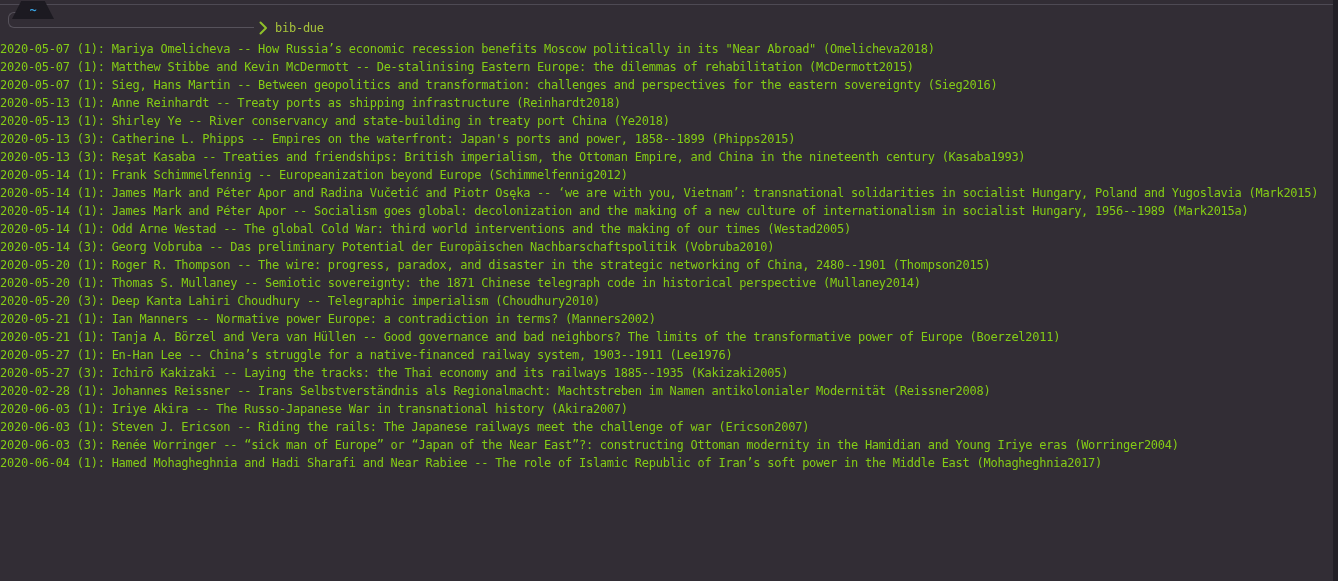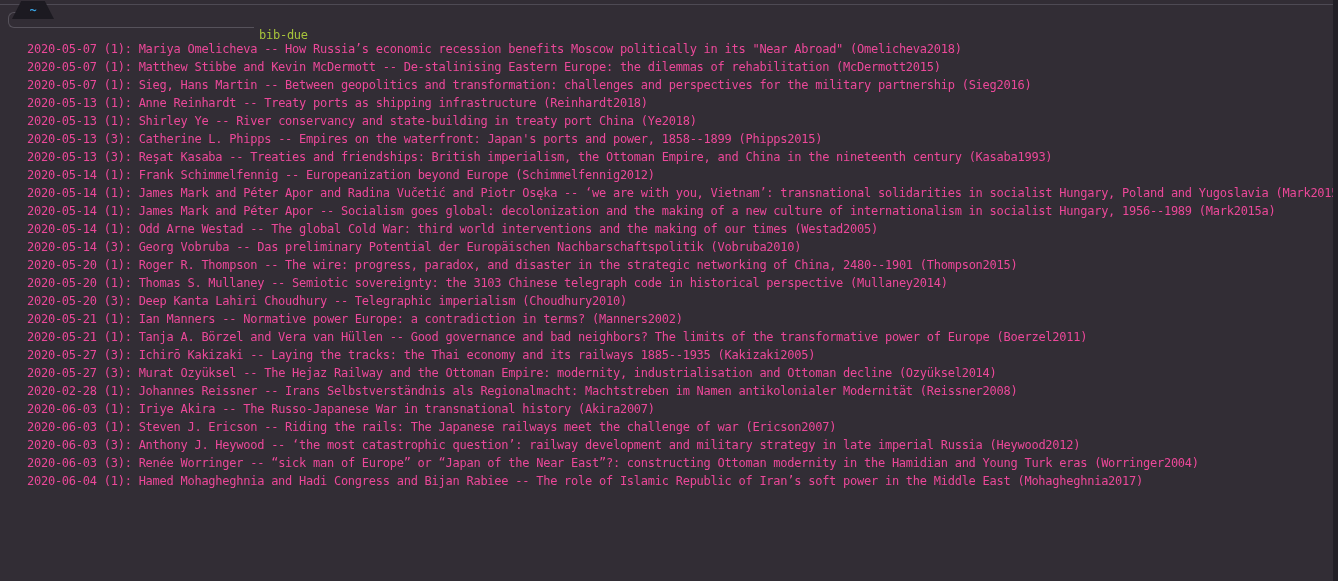--- a/index.html
+++ b/index.html
@@ -38,32 +38,32 @@
     border-top-left-radius:6px;
   }
   .frame-bottom {
     position:absolute; left:8px; top:19px; width:246px; height:9px;
     border-left:1px solid #56525b; border-bottom:1px solid #56525b;
     border-bottom-left-radius:6px;
   }
 
   .prompt-row {
     position:absolute; left:259px; top:19px; height:17px;
-    display:flex; align-items:center; gap:7px;flex-direction:column;
+    display:flex; align-items:center; gap:7px;
   }
   .chevron { display:block; }
   .cmd { color:#a6c23b; letter-spacing:-0.25px; }
 
   
   .output {
     position:absolute; left:0; top:40px; right:5px; bottom:0;
     overflow:hidden;
   }
   .line {
-    height:18px; white-space:pre; color:#ec4899;padding-left:27px;
+    height:18px; white-space:pre; color:#84cc16;
   }
 
   
   .scrollbar {
     position:absolute; right:0; top:0; bottom:0; width:5px;
     background:#221f26;
   }
 </style>
 </head>
 <body>
@@ -82,40 +82,39 @@
   <div class="prompt-row">
     <svg class="chevron" width="9" height="14" viewBox="0 0 9 14">
       <polyline points="1.5,1.5 7,7 1.5,12.5" fill="none" stroke="#8fc029" stroke-width="2" stroke-linecap="round" stroke-linejoin="round"></polyline>
     </svg>
     <span class="cmd">bib-due</span>
   </div>
 
   <div class="output">
       <div class="line"><span>2020-05-07</span> (<span>1</span>): <span>Mariya Omelicheva</span> -- <span>How Russia’s economic recession benefits Moscow politically in its "Near Abroad"</span> (<span>Omelicheva2018</span>)</div>
       <div class="line"><span>2020-05-07</span> (<span>1</span>): <span>Matthew Stibbe and Kevin McDermott</span> -- <span>De-stalinising Eastern Europe: the dilemmas of rehabilitation</span> (<span>McDermott2015</span>)</div>
-      <div class="line"><span>2020-05-07</span> (<span>1</span>): <span>Sieg, Hans Martin</span> -- <span>Between geopolitics and transformation: challenges and perspectives for the military partnership</span> (<span>Sieg2016</span>)</div>
+      <div class="line"><span>2020-05-07</span> (<span>1</span>): <span>Sieg, Hans Martin</span> -- <span>Between geopolitics and transformation: challenges and perspectives for the eastern sovereignty</span> (<span>Sieg2016</span>)</div>
       <div class="line"><span>2020-05-13</span> (<span>1</span>): <span>Anne Reinhardt</span> -- <span>Treaty ports as shipping infrastructure</span> (<span>Reinhardt2018</span>)</div>
       <div class="line"><span>2020-05-13</span> (<span>1</span>): <span>Shirley Ye</span> -- <span>River conservancy and state-building in treaty port China</span> (<span>Ye2018</span>)</div>
       <div class="line"><span>2020-05-13</span> (<span>3</span>): <span>Catherine L. Phipps</span> -- <span>Empires on the waterfront: Japan's ports and power, 1858--1899</span> (<span>Phipps2015</span>)</div>
       <div class="line"><span>2020-05-13</span> (<span>3</span>): <span>Reşat Kasaba</span> -- <span>Treaties and friendships: British imperialism, the Ottoman Empire, and China in the nineteenth century</span> (<span>Kasaba1993</span>)</div>
       <div class="line"><span>2020-05-14</span> (<span>1</span>): <span>Frank Schimmelfennig</span> -- <span>Europeanization beyond Europe</span> (<span>Schimmelfennig2012</span>)</div>
       <div class="line"><span>2020-05-14</span> (<span>1</span>): <span>James Mark and Péter Apor and Radina Vučetić and Piotr Osęka</span> -- <span>‘we are with you, Vietnam’: transnational solidarities in socialist Hungary, Poland and Yugoslavia</span> (<span>Mark2015</span>)</div>
       <div class="line"><span>2020-05-14</span> (<span>1</span>): <span>James Mark and Péter Apor</span> -- <span>Socialism goes global: decolonization and the making of a new culture of internationalism in socialist Hungary, 1956--1989</span> (<span>Mark2015a</span>)</div>
       <div class="line"><span>2020-05-14</span> (<span>1</span>): <span>Odd Arne Westad</span> -- <span>The global Cold War: third world interventions and the making of our times</span> (<span>Westad2005</span>)</div>
       <div class="line"><span>2020-05-14</span> (<span>3</span>): <span>Georg Vobruba</span> -- <span>Das preliminary Potential der Europäischen Nachbarschaftspolitik</span> (<span>Vobruba2010</span>)</div>
       <div class="line"><span>2020-05-20</span> (<span>1</span>): <span>Roger R. Thompson</span> -- <span>The wire: progress, paradox, and disaster in the strategic networking of China, 2480--1901</span> (<span>Thompson2015</span>)</div>
-      <div class="line"><span>2020-05-20</span> (<span>1</span>): <span>Thomas S. Mullaney</span> -- <span>Semiotic sovereignty: the 3103 Chinese telegraph code in historical perspective</span> (<span>Mullaney2014</span>)</div>
+      <div class="line"><span>2020-05-20</span> (<span>1</span>): <span>Thomas S. Mullaney</span> -- <span>Semiotic sovereignty: the 1871 Chinese telegraph code in historical perspective</span> (<span>Mullaney2014</span>)</div>
       <div class="line"><span>2020-05-20</span> (<span>3</span>): <span>Deep Kanta Lahiri Choudhury</span> -- <span>Telegraphic imperialism</span> (<span>Choudhury2010</span>)</div>
       <div class="line"><span>2020-05-21</span> (<span>1</span>): <span>Ian Manners</span> -- <span>Normative power Europe: a contradiction in terms?</span> (<span>Manners2002</span>)</div>
       <div class="line"><span>2020-05-21</span> (<span>1</span>): <span>Tanja A. Börzel and Vera van Hüllen</span> -- <span>Good governance and bad neighbors? The limits of the transformative power of Europe</span> (<span>Boerzel2011</span>)</div>
+      <div class="line"><span>2020-05-27</span> (<span>1</span>): <span>En-Han Lee</span> -- <span>China’s struggle for a native-financed railway system, 1903--1911</span> (<span>Lee1976</span>)</div>
       <div class="line"><span>2020-05-27</span> (<span>3</span>): <span>Ichirō Kakizaki</span> -- <span>Laying the tracks: the Thai economy and its railways 1885--1935</span> (<span>Kakizaki2005</span>)</div>
-      <div class="line"><span>2020-05-27</span> (<span>3</span>): <span>Murat Ozyüksel</span> -- <span>The Hejaz Railway and the Ottoman Empire: modernity, industrialisation and Ottoman decline</span> (<span>Ozyüksel2014</span>)</div>
       <div class="line"><span>2020-02-28</span> (<span>1</span>): <span>Johannes Reissner</span> -- <span>Irans Selbstverständnis als Regionalmacht: Machtstreben im Namen antikolonialer Modernität</span> (<span>Reissner2008</span>)</div>
       <div class="line"><span>2020-06-03</span> (<span>1</span>): <span>Iriye Akira</span> -- <span>The Russo-Japanese War in transnational history</span> (<span>Akira2007</span>)</div>
       <div class="line"><span>2020-06-03</span> (<span>1</span>): <span>Steven J. Ericson</span> -- <span>Riding the rails: The Japanese railways meet the challenge of war</span> (<span>Ericson2007</span>)</div>
-      <div class="line"><span>2020-06-03</span> (<span>3</span>): <span>Anthony J. Heywood</span> -- <span>‘the most catastrophic question’: railway development and military strategy in late imperial Russia</span> (<span>Heywood2012</span>)</div>
-      <div class="line"><span>2020-06-03</span> (<span>3</span>): <span>Renée Worringer</span> -- <span>“sick man of Europe” or “Japan of the Near East”?: constructing Ottoman modernity in the Hamidian and Young Turk eras</span> (<span>Worringer2004</span>)</div>
-      <div class="line"><span>2020-06-04</span> (<span>1</span>): <span>Hamed Mohagheghnia and Hadi Congress and Bijan Rabiee</span> -- <span>The role of Islamic Republic of Iran’s soft power in the Middle East</span> (<span>Mohagheghnia2017</span>)</div>
+      <div class="line"><span>2020-06-03</span> (<span>3</span>): <span>Renée Worringer</span> -- <span>“sick man of Europe” or “Japan of the Near East”?: constructing Ottoman modernity in the Hamidian and Young Iriye eras</span> (<span>Worringer2004</span>)</div>
+      <div class="line"><span>2020-06-04</span> (<span>1</span>): <span>Hamed Mohagheghnia and Hadi Sharafi and Near Rabiee</span> -- <span>The role of Islamic Republic of Iran’s soft power in the Middle East</span> (<span>Mohagheghnia2017</span>)</div>
     </div>
 
   <div class="scrollbar"></div>
 
 </div>
 
 </body></html>

